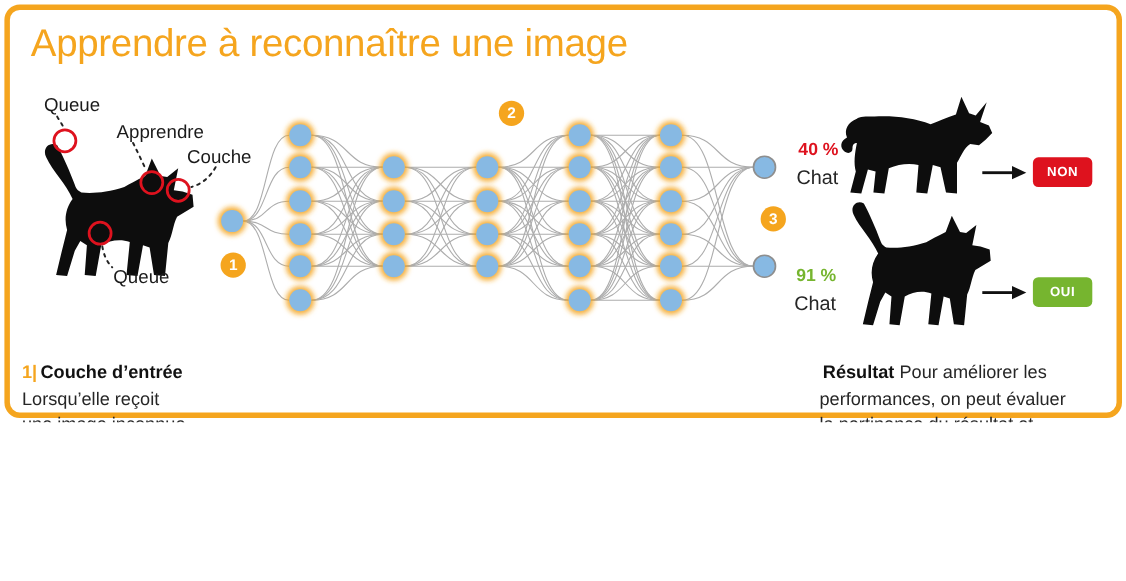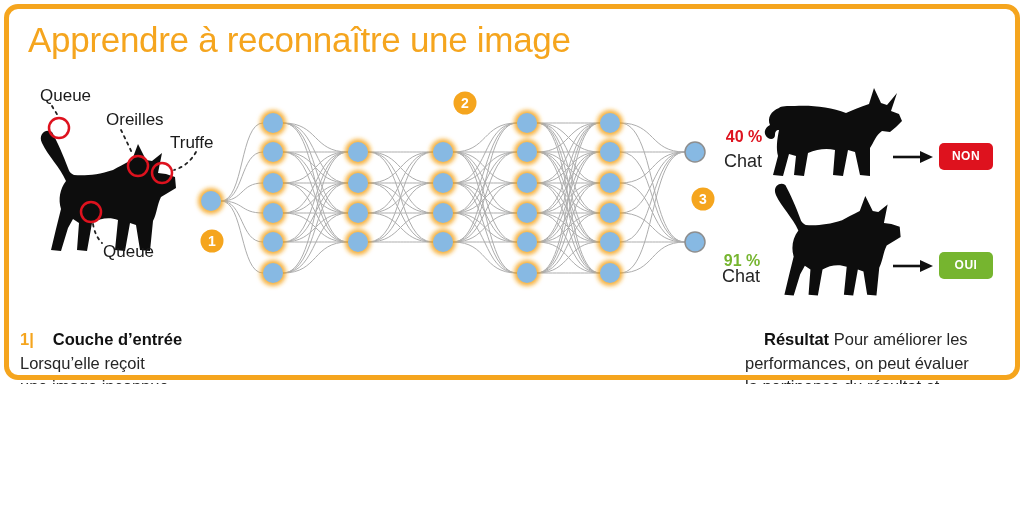--- a/index.html
+++ b/index.html
@@ -26,21 +26,21 @@
   .pct.red{color:var(--red);}
   .pct.green{color:var(--green);}
   .chat{position:absolute;transform:translateX(-50%);font-size:18px;color:var(--text_dark);white-space:nowrap;}
   .decision{position:absolute;width:54px;height:27px;border-radius:5px;color:#fff;font-weight:bold;
             font-size:12px;letter-spacing:.5px;text-align:center;line-height:27px;}
   .decision.non{background:var(--red);}
   .decision.oui{background:var(--green);}
   .col{position:absolute;top:328px;margin:0;font-size:16.5px;line-height:23.5px;
        color:var(--text_dark);white-space:pre-line;}
   .col .num{color:var(--accent);font-weight:bold;margin-right:3px;}
-  .col .ttl{font-weight:bold;color:#111;margin-left:16px;}
+  .col .ttl{font-weight:bold;color:#111;}
   .c1{left:20px;width:200px;}
   .c2{left:228px;width:278px;}
   .c3{left:523px;width:215px;}
   .c4{left:745px;width:268px;}
 </style>
 </head>
 <body>
 
 <div class="canvas" style="--accent: #F5A51E; --red: #DE121E; --green: #76B52F; --node_blue: #87B9E3; --edge_gray: #ADADAD; --text_dark: #262626;">
   <div class="frame"></div>
@@ -269,35 +269,35 @@
       <polygon points="920,151 933,157 920,163"></polygon>
     </g>
     <g class="arrow">
       <line x1="893" y1="266" x2="920" y2="266"></line>
       <polygon points="920,260 933,266 920,272"></polygon>
     </g>
   </svg>
 
   <div id="featlabels">
       <div class="feat-label" style="left: 40px; top: 86px; text-align: right;">Queue</div>
-      <div class="feat-label" style="left: 106px; top: 110px;">Oreilles</div>
-      <div class="feat-label" style="left: 170px; top: 133px;">Truffe</div>
+      <div class="feat-label" style="left: 106px; top: 110px;">Apprendre</div>
+      <div class="feat-label" style="left: 170px; top: 133px;">Couche</div>
       <div class="feat-label" style="left: 103px; top: 242px;">Queue</div>
     </div>
   <div id="badges">
       <div class="badge" style="left: 212px; top: 241px;">1</div>
       <div class="badge" style="left: 465px; top: 103px;">2</div>
       <div class="badge" style="left: 703px; top: 199px;">3</div>
     </div>
 
   <div class="pct red" style="left:744px;top:128px;">40 %</div>
   <div class="chat" style="left:743px;top:151px;">Chat</div>
   <div class="decision non" style="left:939px;top:143px;">NON</div>
 
-  <div class="pct green" style="left:742px;top:252px;">91 %</div>
+  <div class="pct green" style="left:742px;top:242px;">91 %</div>
   <div class="chat" style="left:741px;top:266px;">Chat</div>
   <div class="decision oui" style="left:939px;top:252px;">OUI</div>
 
   <p class="col c1"><span class="num">1|</span><span class="ttl">Couche d’entrée</span><span class="body">
 Lorsqu’elle reçoit
 une image inconnue,
 l’IA entraînée l’analyse
 comme celles
 ayant servi à son
 entraînement.</span></p>

